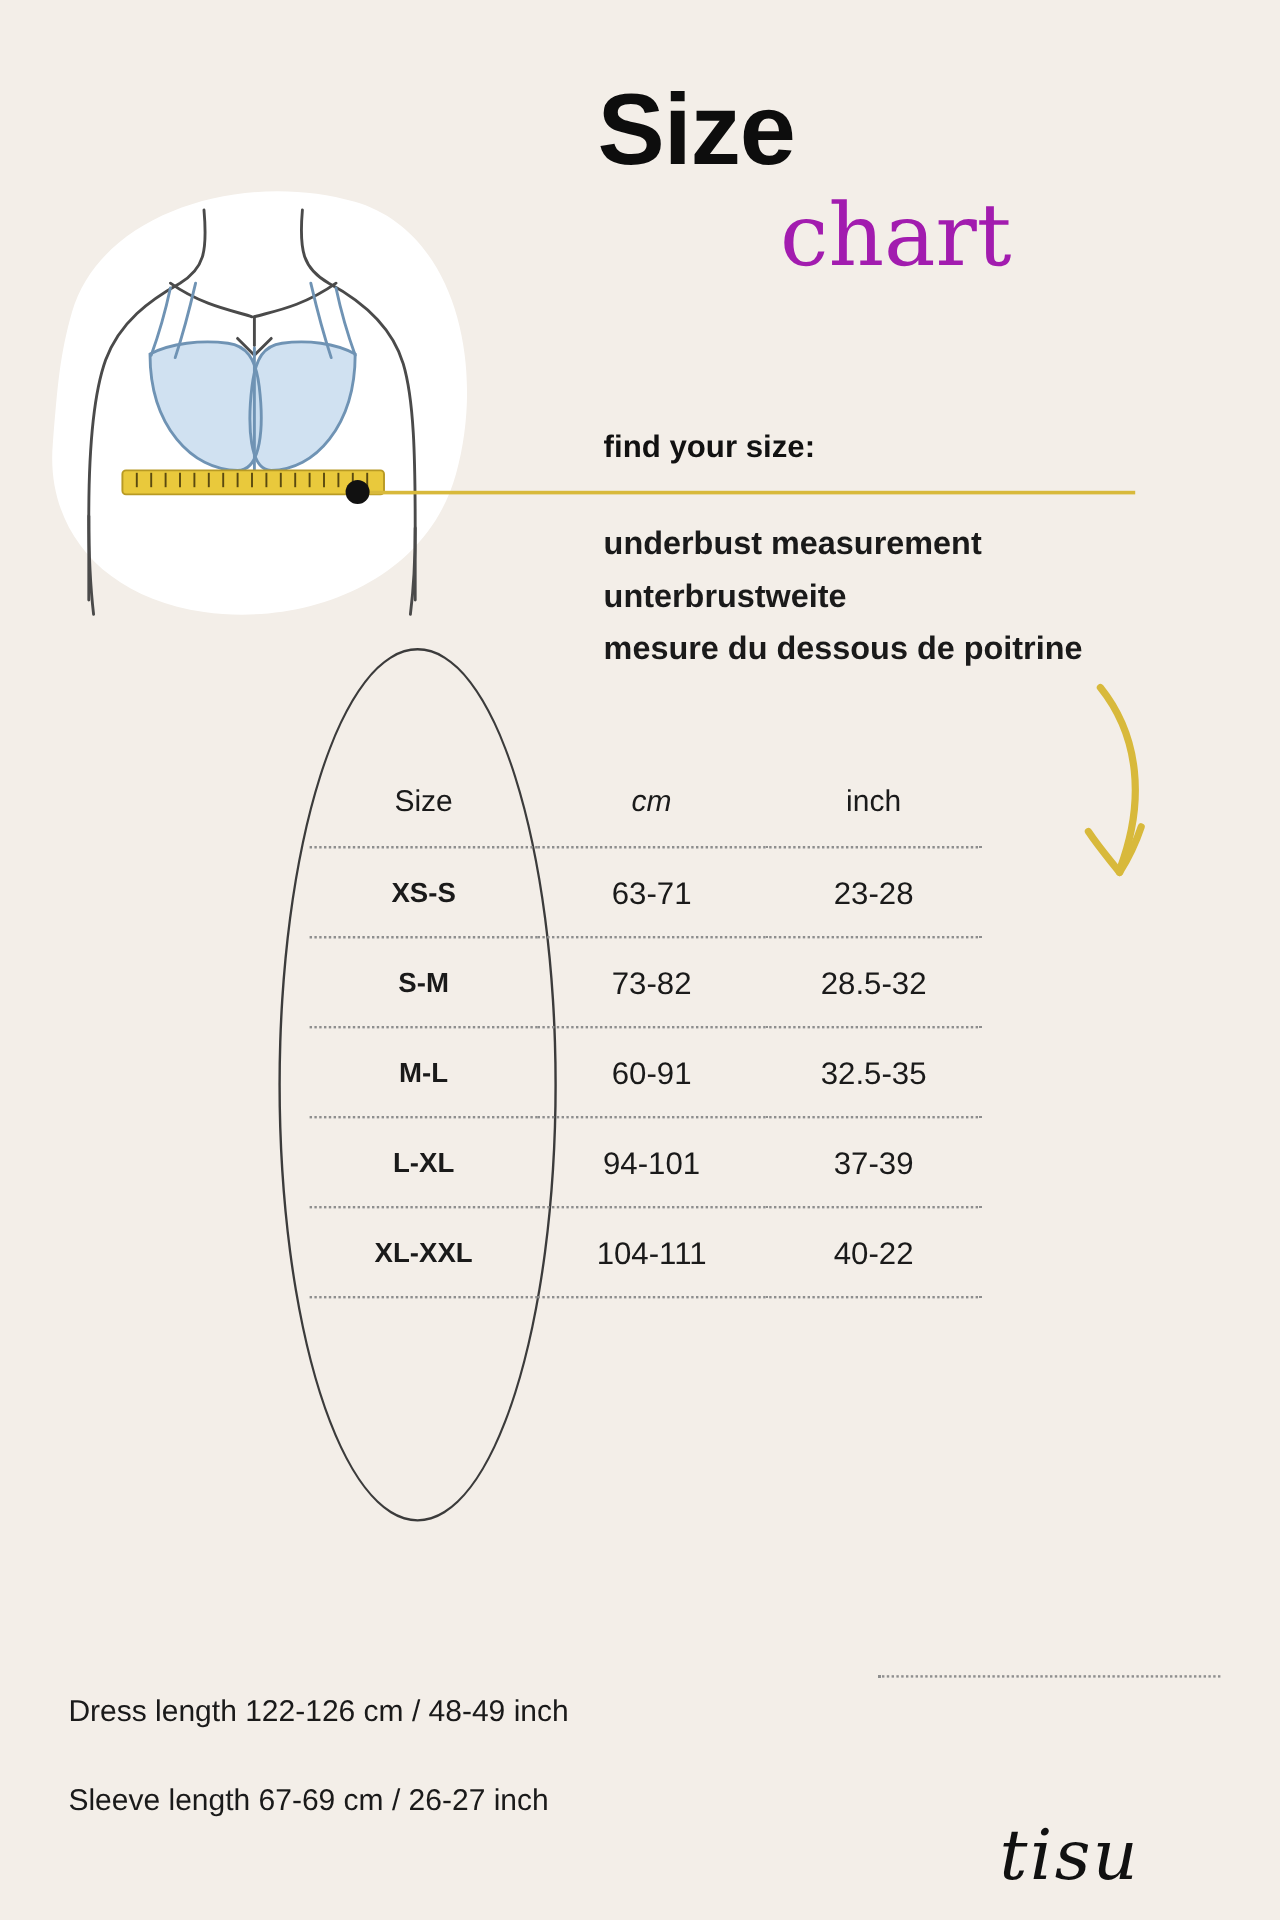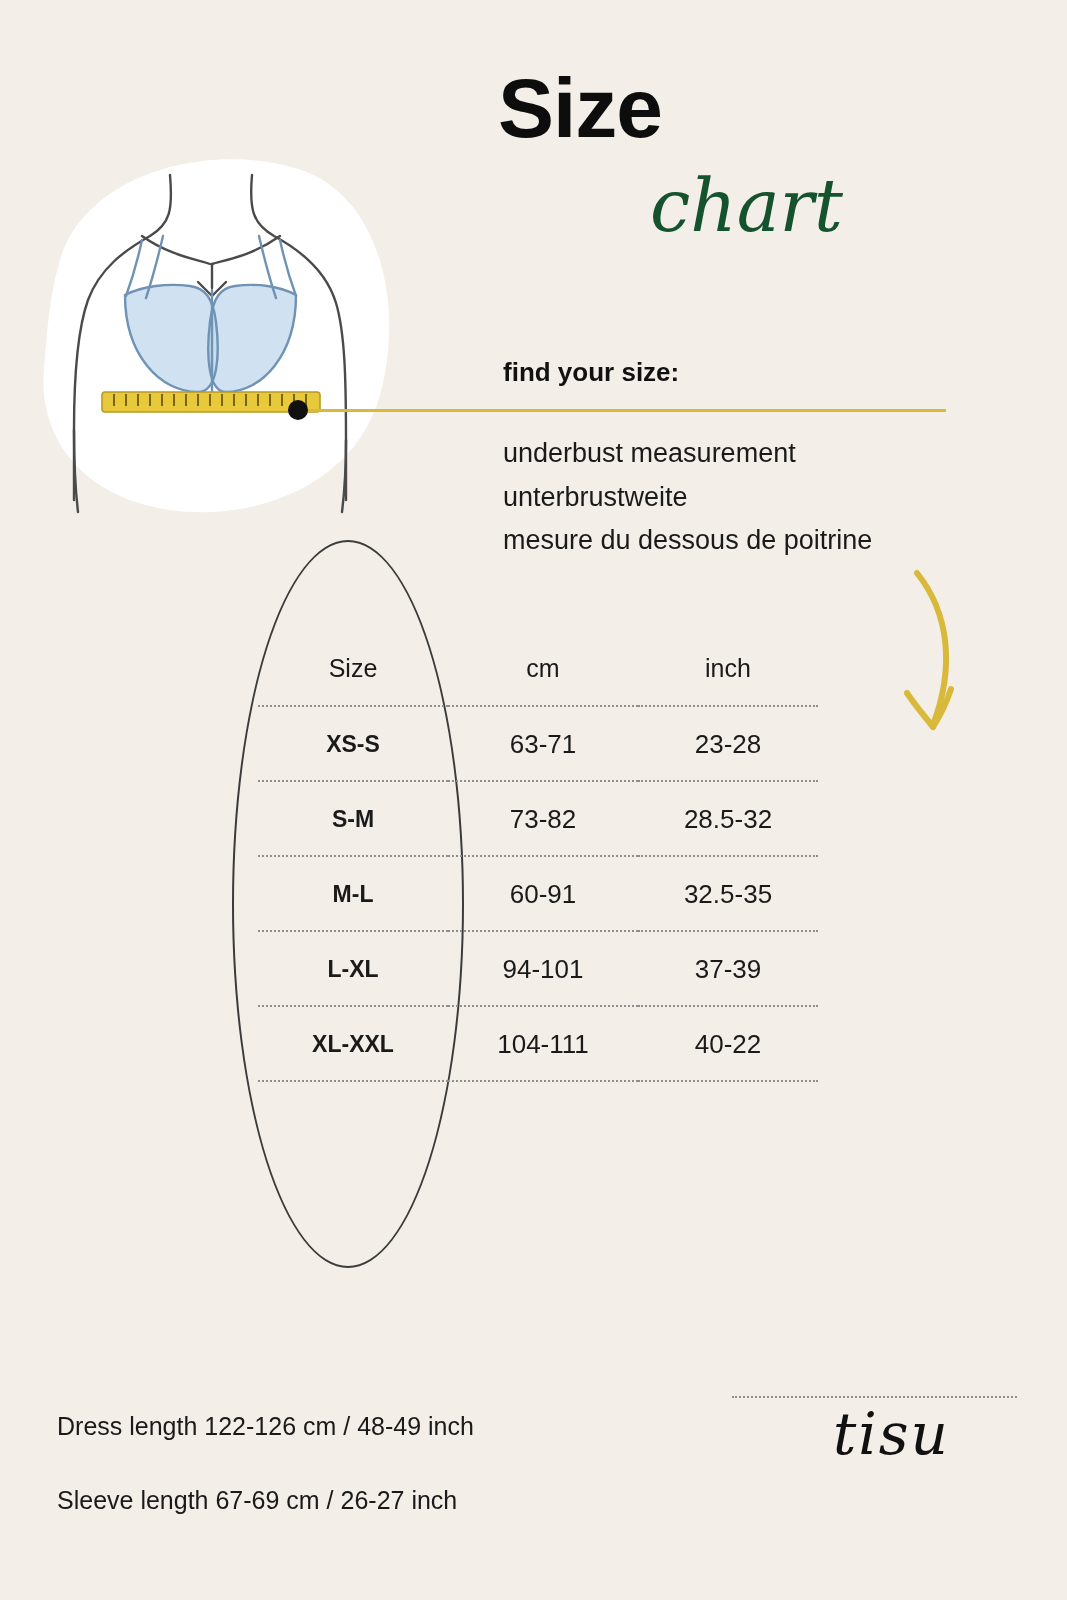--- a/index.html
+++ b/index.html
@@ -31,25 +31,23 @@
     font-weight: 700;
     letter-spacing: -1px;
     line-height: 1;
     color: #0d0d0d;
   }
   .title-chart {
     position: absolute;
     left: 650px;
     top: 160px;
     font-family: "DejaVu Serif", serif;
-    font-style: italic;
     font-size: 72px;
     line-height: 1;
-    color: #14532d;
-    margin-top: 10px;
+    color: #a21caf;
   }
 
   
   .illustration {
     position: absolute;
     left: 30px;
     top: 140px;
     width: 400px;
     height: 400px;
   }
@@ -84,20 +82,21 @@
     position: absolute;
     left: 503px;
     top: 432px;
     width: 540px;
   }
   .measure-lines div {
     font-size: 27px;
     line-height: 1.62;
     color: #1a1a1a;
     white-space: nowrap;
+    font-weight: bold;
   }
 
   
   .arrow {
     position: absolute;
     left: 845px;
     top: 565px;
     width: 130px;
     height: 190px;
   }
@@ -127,21 +126,21 @@
     table-layout: fixed;
   }
   table.size-table th {
     font-size: 25px;
     font-weight: 400;
     color: #1a1a1a;
     padding: 6px 0 22px 0;
     text-align: center;
   }
   table.size-table th.col-size { width: 190px; }
-  table.size-table th.col-cm { width: 190px; }
+  table.size-table th.col-cm { width: 190px; font-style: italic; }
   table.size-table th.col-inch { width: 180px; }
 
   table.size-table tbody tr {
     border-top: 2px dotted #8e8e8e;
   }
   table.size-table tbody tr:last-child {
     border-bottom: 2px dotted #8e8e8e;
   }
   table.size-table td {
     padding: 22px 0 20px 0;
@@ -171,21 +170,21 @@
   .footer-divider {
     position: absolute;
     left: 732px;
     top: 1396px;
     width: 285px;
     border-top: 2px dotted #8e8e8e;
   }
   .brand {
     position: absolute;
     left: 833px;
-    top: 1400px;
+    top: 1512px;
     font-family: "DejaVu Serif", serif;
     font-style: italic;
     font-size: 58px;
     color: #111;
     letter-spacing: 2px;
   }
 </style>
 </head>
 <body>
 

